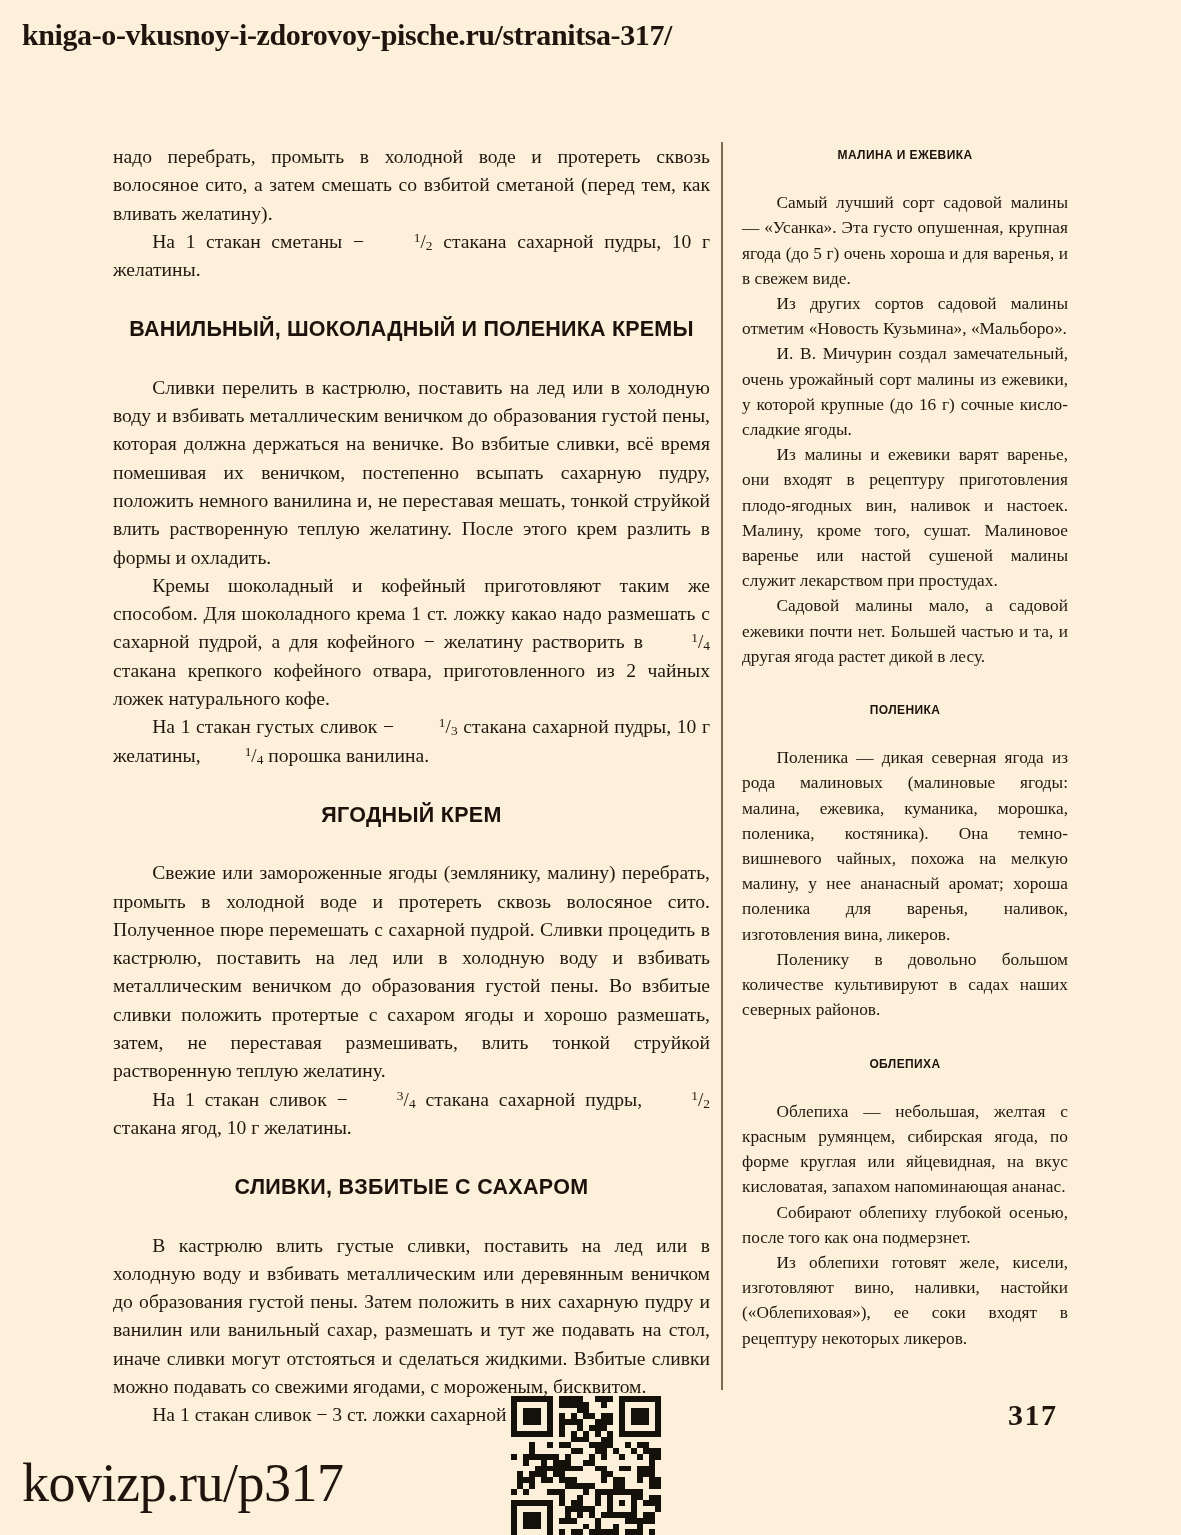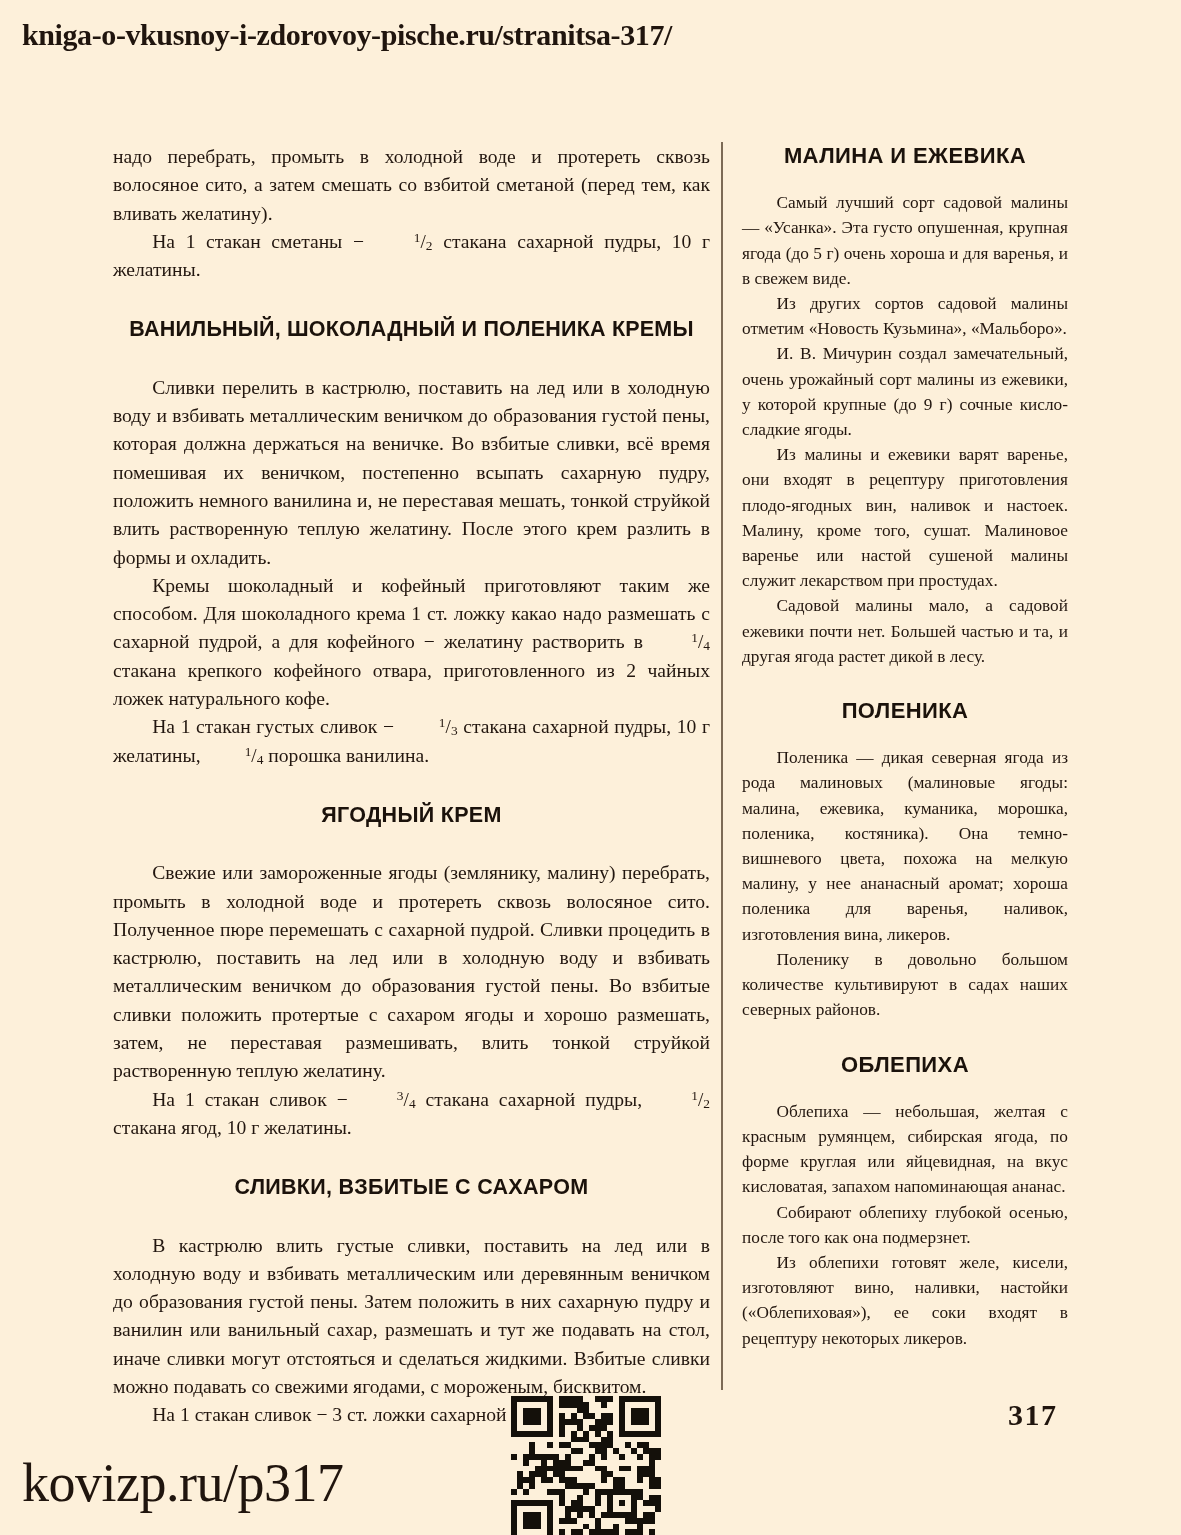--- a/index.html
+++ b/index.html
@@ -81,21 +81,21 @@
     text-indent: 0;
     color: #1b120b;
     letter-spacing: 0.3px;
   }
   .col-left h2 {
     font-size: 21.5px;
     margin: 31px 0 30px 0;
   }
   .col-left h2.wide { letter-spacing: 0.2px; }
   .col-right h2 {
-    font-size: 22px;
+    font-size: 12px;
     margin: 29px 0 22px 0;
     letter-spacing: 0.4px;
     text-align: center;
   }
   .col-right h2.first { margin-top: 0; }
 
   
   .frac {
     display: inline-block;
     white-space: nowrap;
@@ -185,26 +185,26 @@
 
     <p>На 1 стакан сливок − 3 ст. ложки сахарной пудры.</p>
 
   </div>
 
   <div class="col-right">
 
     <h2 class="first">МАЛИНА И ЕЖЕВИКА</h2>
     <p>Самый лучший сорт садовой малины — «Усанка». Эта густо опушенная, крупная ягода (до 5 г) очень хороша и для варенья, и в свежем виде.</p>
     <p>Из других сортов садовой малины отметим «Новость Кузьмина», «Мальборо».</p>
-    <p>И. В. Мичурин создал замечательный, очень урожайный сорт малины из ежевики, у которой крупные (до 9 г) сочные кисло-сладкие ягоды.</p>
+    <p>И. В. Мичурин создал замечательный, очень урожайный сорт малины из ежевики, у которой крупные (до 16 г) сочные кисло-сладкие ягоды.</p>
     <p>Из малины и ежевики варят варенье, они входят в рецептуру приготовления плодо-ягодных вин, наливок и настоек. Малину, кроме того, сушат. Малиновое варенье или настой сушеной малины служит лекарством при простудах.</p>
     <p>Садовой малины мало, а садовой ежевики почти нет. Большей частью и та, и другая ягода растет дикой в лесу.</p>
 
     <h2>ПОЛЕНИКА</h2>
-    <p>Поленика — дикая северная ягода из рода малиновых (малиновые ягоды: малина, ежевика, куманика, морошка, поленика, костяника). Она темно-вишневого цвета, похожа на мелкую малину, у нее ананасный аромат; хороша поленика для варенья, наливок, изготовления вина, ликеров.</p>
+    <p>Поленика — дикая северная ягода из рода малиновых (малиновые ягоды: малина, ежевика, куманика, морошка, поленика, костяника). Она темно-вишневого чайных, похожа на мелкую малину, у нее ананасный аромат; хороша поленика для варенья, наливок, изготовления вина, ликеров.</p>
     <p>Поленику в довольно большом количестве культивируют в садах наших северных районов.</p>
 
     <h2>ОБЛЕПИХА</h2>
     <p>Облепиха — небольшая, желтая с красным румянцем, сибирская ягода, по форме круглая или яйцевидная, на вкус кисловатая, запахом напоминающая ананас.</p>
     <p>Собирают облепиху глубокой осенью, после того как она подмерзнет.</p>
     <p>Из облепихи готовят желе, кисели, изготовляют вино, наливки, настойки («Облепиховая»), ее соки входят в рецептуру некоторых ликеров.</p>
 
   </div>
 
   <div class="page-number">317</div>

